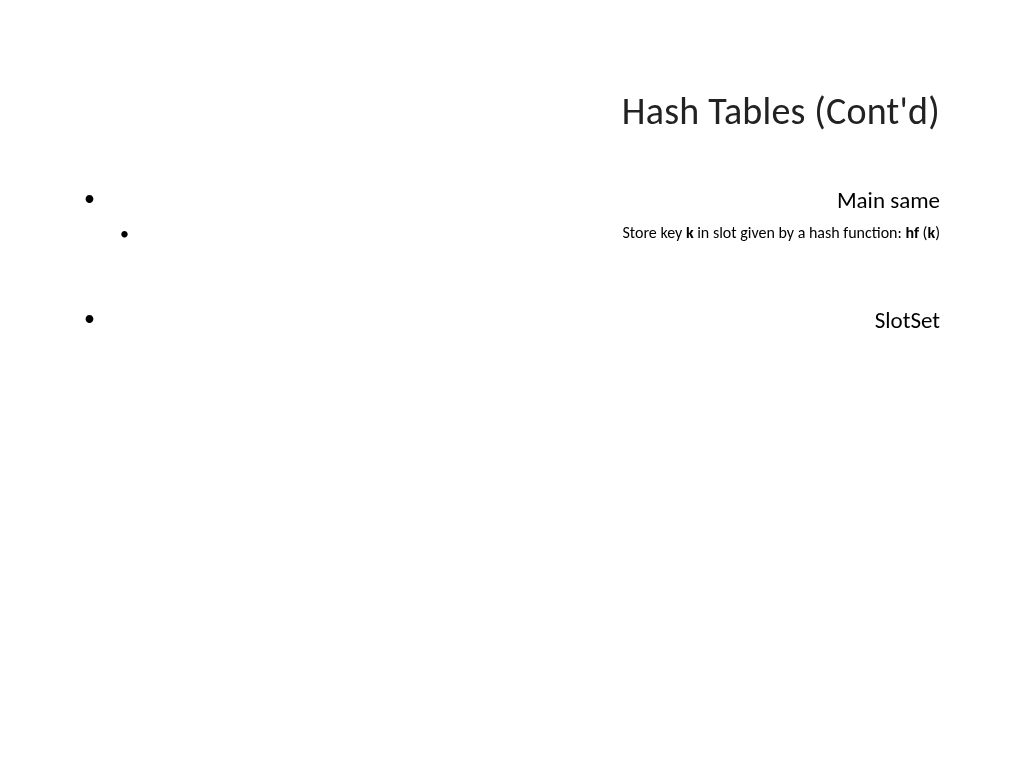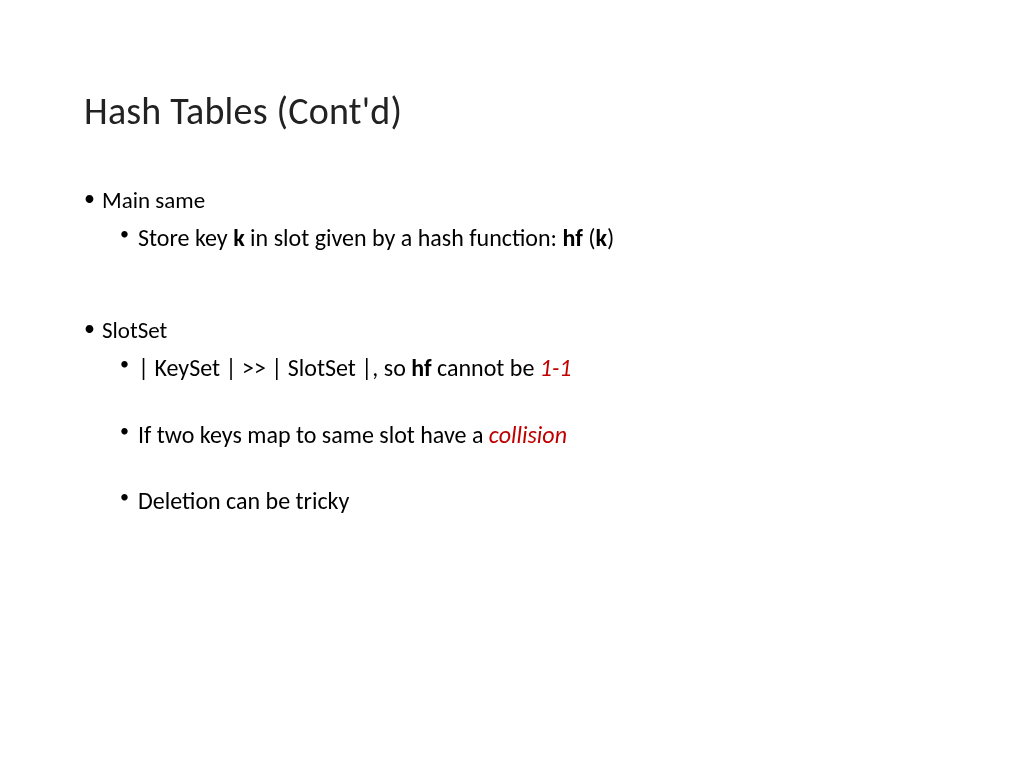--- a/index.html
+++ b/index.html
@@ -1,23 +1,23 @@
 <!DOCTYPE html>
 <html><head>
 <meta charset="utf-8">
 <style>
-  * { margin: 0; padding: 0; box-sizing: border-box; }
+  * { margin: 0; padding: 0; box-sizing: border-box; text-align: right; }
   html, body { width: 1024px; height: 768px; background: #ffffff; font-family: "Calibri", "Segoe UI", Arial, sans-serif; color: #000; }
   .slide { width: 1024px; height: 768px; padding: 88px 84px 0 84px; position: relative; }
   .title { font-size: 38px; font-weight: 400; color: #222; letter-spacing: 0.2px; margin-bottom: 52px; }
   ul { list-style: none; }
   .lvl1 { font-size: 23px; margin-bottom: 6px; }
   .lvl1 > li { position: relative; padding-left: 18px; margin-bottom: 8px; }
   .lvl1 > li::before { content: "•"; position: absolute; left: 0; top: 0; font-size: 22px; line-height: 1.2; }
-  .lvl2 { font-size: 24px; margin-top: 8px; }
+  .lvl2 { font-size: 16px; margin-top: 8px; }
   .lvl2 > li { position: relative; padding-left: 18px; margin-left: 18px; margin-bottom: 34px; line-height: 1.35; }
   .lvl2 > li::before { content: "•"; position: absolute; left: 0; top: 0; font-size: 18px; line-height: 1.35; }
   .gap { height: 28px; }
   .bold { font-weight: 700; }
   .red-ital { color: #c00000; font-style: italic; }
 </style>
 </head>
 <body>
 
 <div class="slide">
@@ -32,26 +32,15 @@
         </li>
       </ul>
     </li>
   </ul>
 
   <div class="gap"></div>
 
   <ul class="lvl1">
     <li>
       <span>SlotSet</span>
-      <ul class="lvl2">
-        <li>
-          <span>| KeySet | &gt;&gt; | SlotSet |, so </span><span class="bold">hf</span><span> cannot be </span><span class="red-ital">1-1</span>
-        </li>
-        <li>
-          <span>If two keys map to same slot have a </span><span class="red-ital">collision</span>
-        </li>
-        <li>
-          <span>Deletion can be tricky</span>
-        </li>
-      </ul>
     </li>
   </ul>
 </div>
 
 </body></html>

